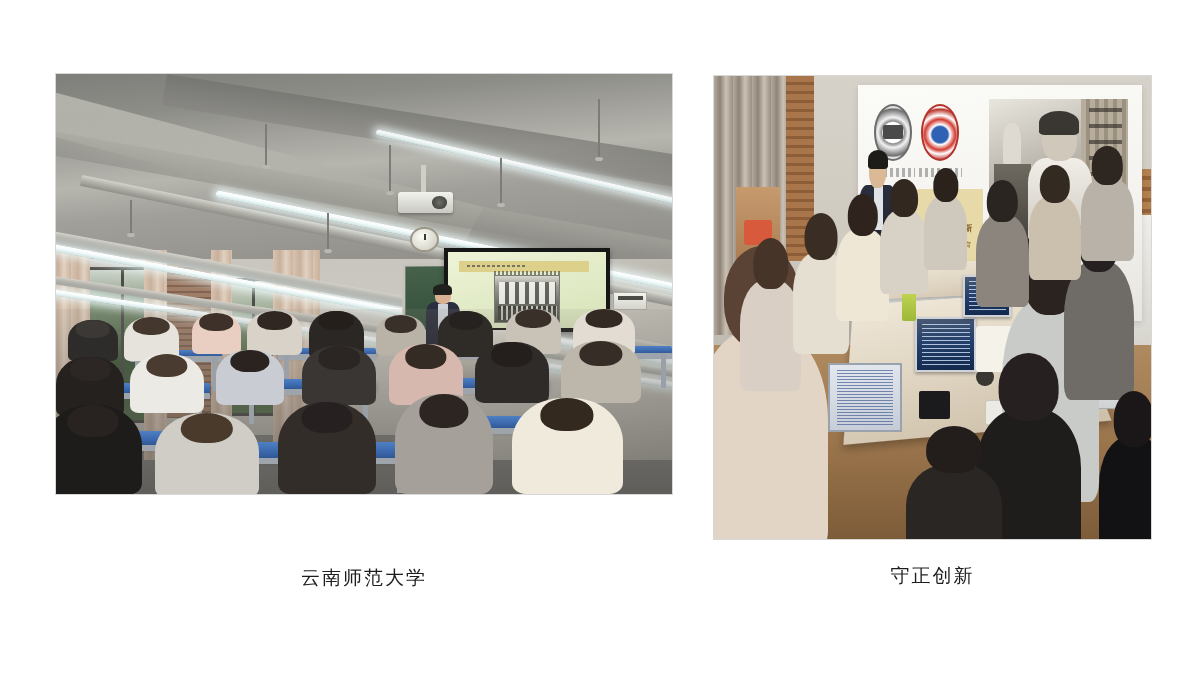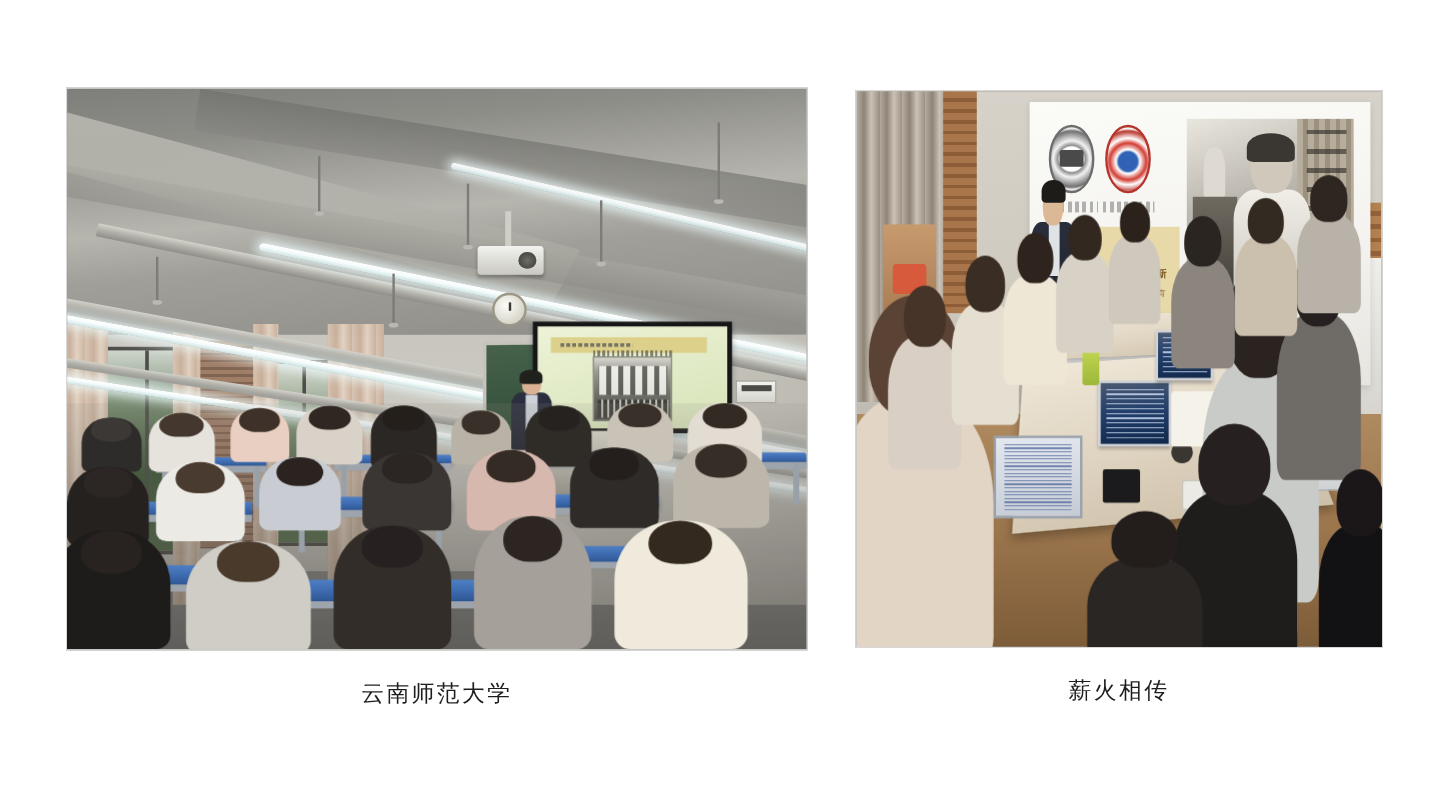--- a/index.html
+++ b/index.html
@@ -18,21 +18,21 @@
   .slide-canvas {
     position: absolute;
     inset: 0;
     background: #ffffff;
   }
 
   
   .figure {
     position: absolute;
   }
-  .figure.left  { left: 55px;  top: 73px; width: 618px; height: 469px; }
+  .figure.left  { left: 55px;  top: 73px; width: 618px; height: 422px; }
   .figure.right { left: 713px; top: 75px; width: 439px; height: 465px; }
 
   .photo {
     position: relative;
     width: 100%;
     height: 100%;
     overflow: hidden;
     border: 1px solid #d8d8d8;
     box-sizing: border-box;
     background: #8a8a86;
@@ -807,16 +807,16 @@
       <div class="gz-person" style="left:84%;top:22%;width:12%;height:18%;background:#b8b2a8">
           <div class="hd" style="background:#2e2620"></div>
         </div>
       <div class="gz-person" style="left:44%;top:84%;width:22%;height:22%;background:#2a2624">
           <div class="hd" style="background:#231e1c"></div>
         </div>
       <div class="gz-person" style="left:88%;top:78%;width:16%;height:26%;background:#121215">
           <div class="hd" style="background:#1b1718"></div>
         </div>
     </div>
-    <div class="caption">薪火相传</div>
+    <div class="caption">守正创新</div>
   </div>
 
 </div>
 
 </body></html>

